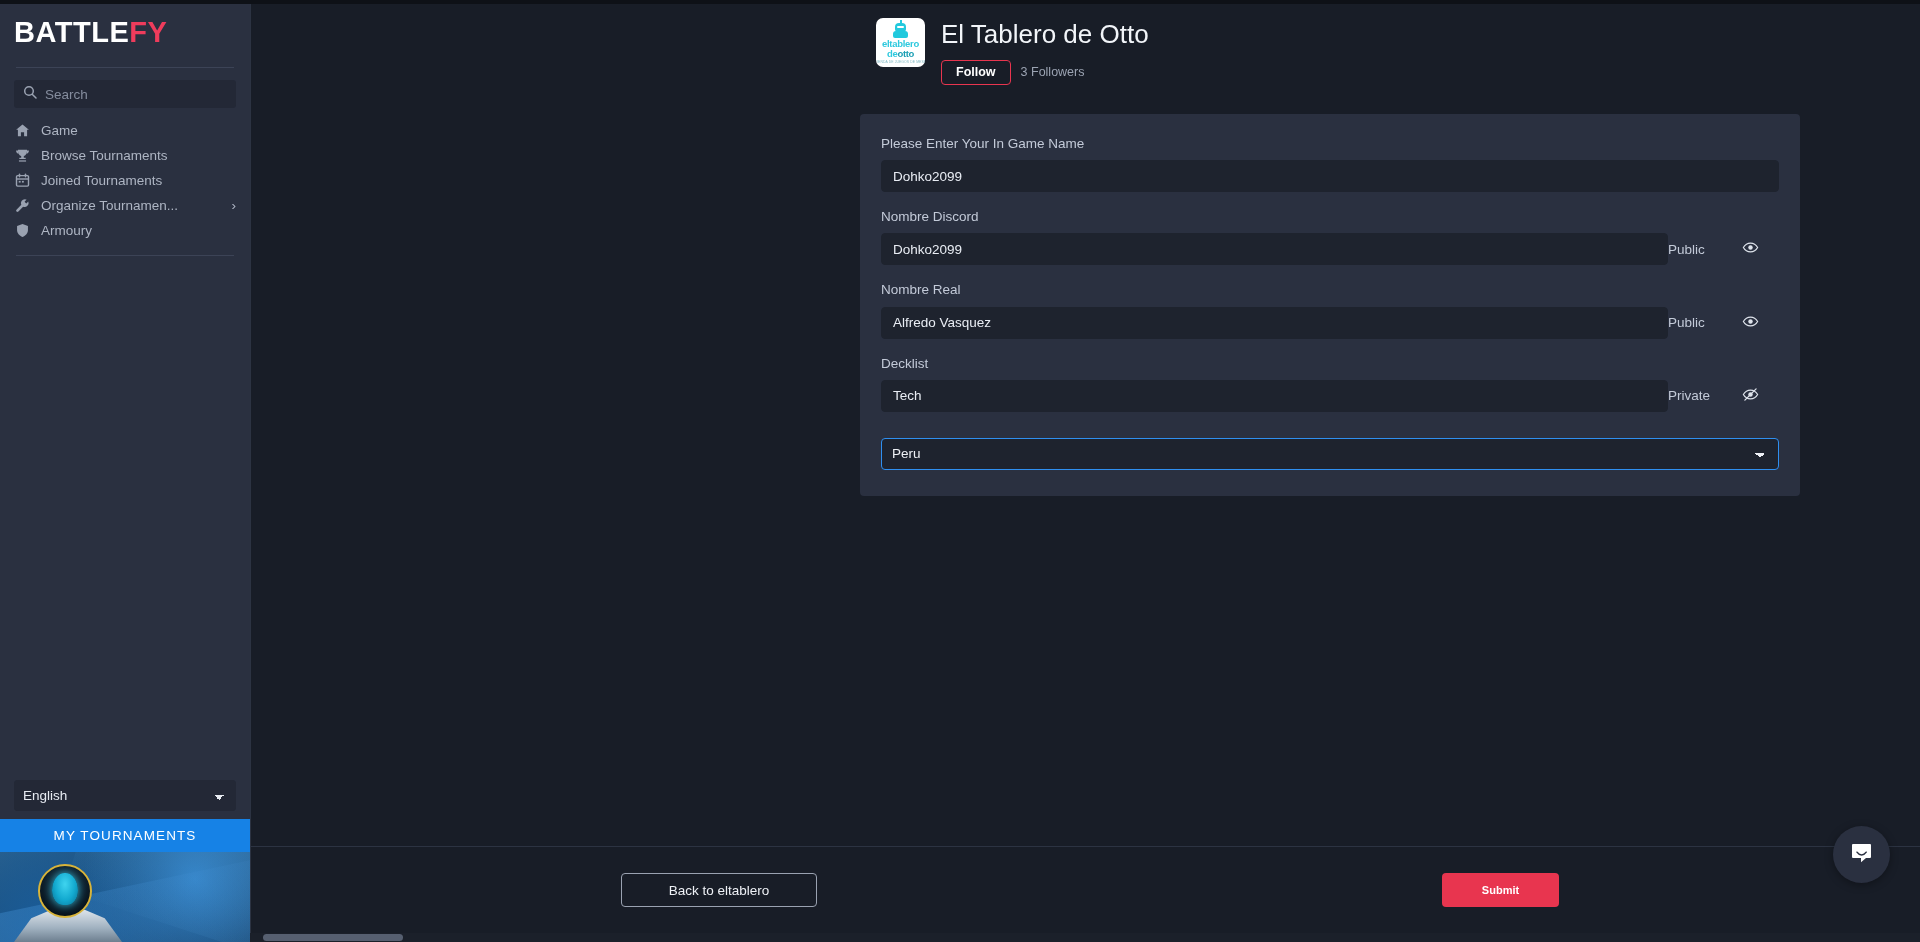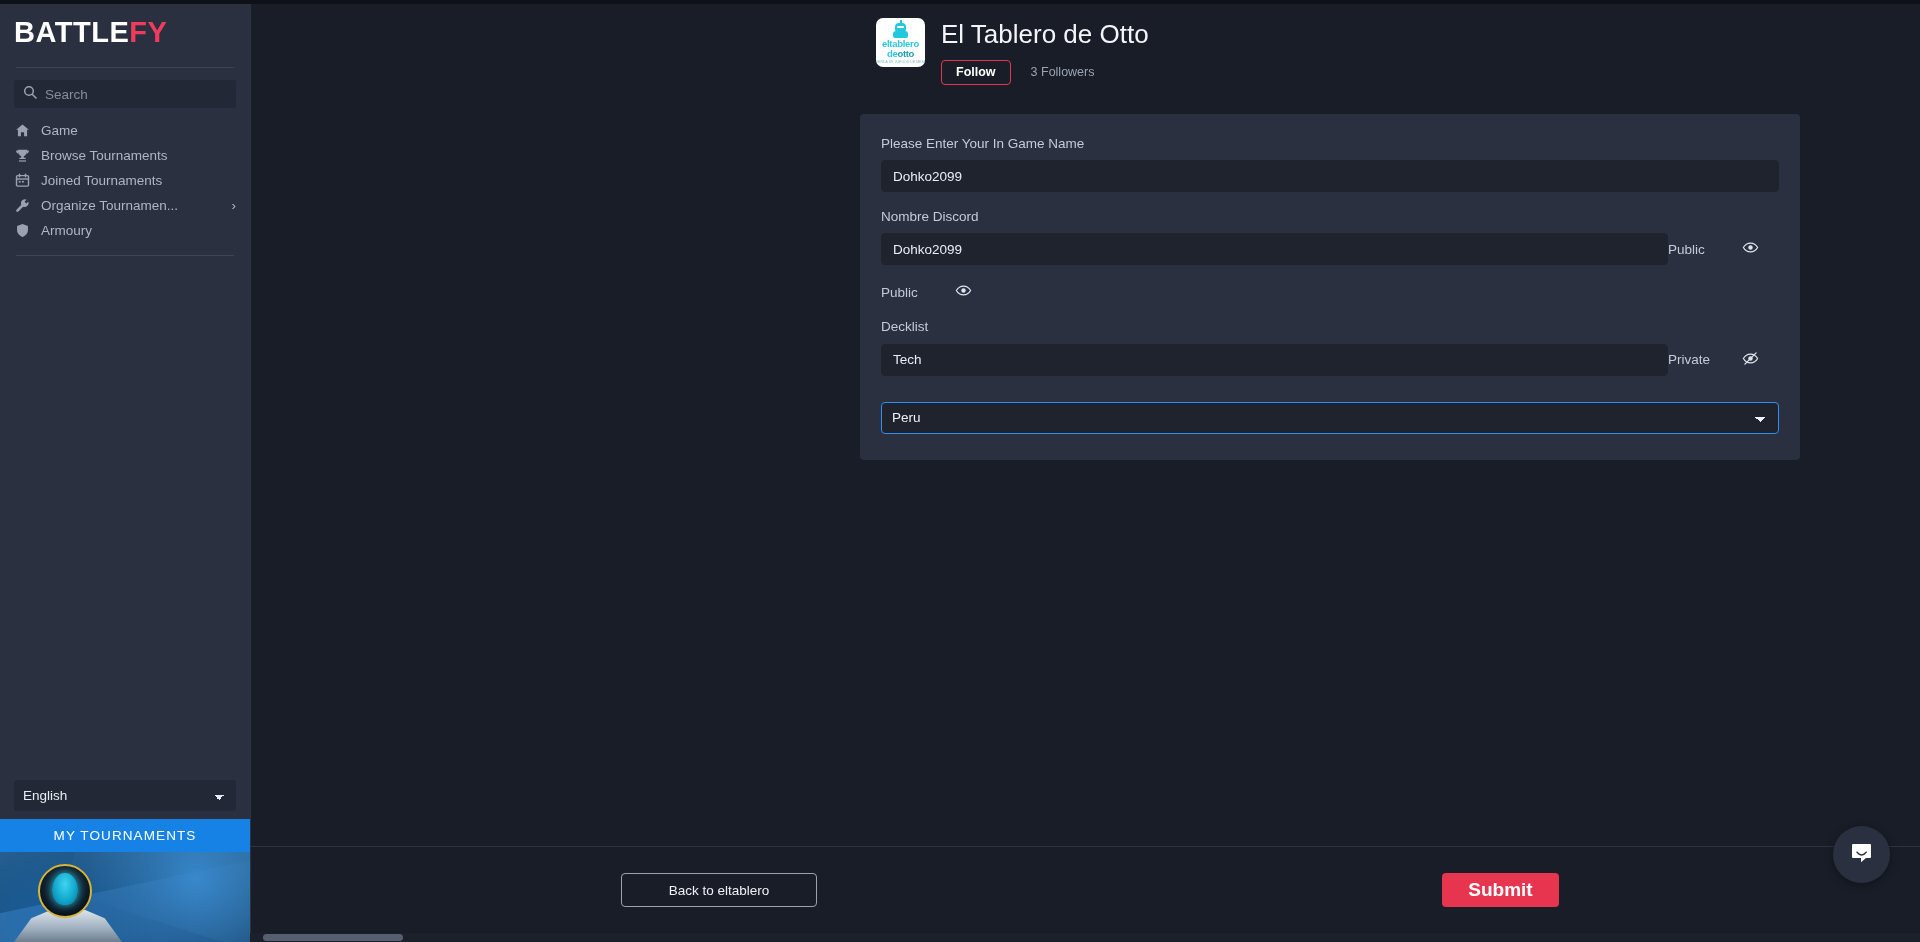--- a/index.html
+++ b/index.html
@@ -316,21 +316,21 @@
     color: #f2f5f9;
     font-size: 26px;
     font-weight: 400;
     line-height: 1.1;
     white-space: nowrap;
   }
   .tourney-sub {
     margin-top: 11px;
     display: flex;
     align-items: center;
-    gap: 20px;
+    gap: 10px;
   }
   .follow-btn {
     border: 1px solid #e8354f;
     background: transparent;
     color: #ffffff;
     font-family: "Liberation Sans", sans-serif;
     font-size: 12.5px;
     font-weight: 700;
     border-radius: 4px;
     padding: 4px 14px;
@@ -452,21 +452,21 @@
     position: absolute;
     left: 1191px;
     top: 26px;
     width: 117px;
     height: 34px;
     background: #e8354f;
     border: none;
     border-radius: 4px;
     color: #ffffff;
     font-family: "Liberation Sans", sans-serif;
-    font-size: 19px;
+    font-size: 11px;
     font-weight: 700;
     cursor: pointer;
   }
 
   
   .chat-bubble {
     position: absolute;
     right: 30px;
     bottom: 59px;
     width: 57px;
@@ -648,21 +648,23 @@
                 <svg width="17" height="17" viewBox="0 0 20 20" fill="none">
                   <path d="M1.6 10S4.6 4.8 10 4.8 18.4 10 18.4 10 15.4 15.2 10 15.2 1.6 10 1.6 10z" stroke="#dfe4ec" stroke-width="1.4"></path>
                   <circle cx="10" cy="10" r="2.6" fill="#dfe4ec"></circle>
                 </svg>
               </span>
             </button>
           </div>
         </div>
 
         <div class="field">
+          <div class="field-label">Nombre Real</div>
           <div class="field-row">
+            <input class="txt-input short" type="text" value="Alfredo Vasquez" style="">
             <span class="vis-label">Public</span>
             <button class="vis-toggle">
               <span>
                 <svg width="17" height="17" viewBox="0 0 20 20" fill="none">
                   <path d="M1.6 10S4.6 4.8 10 4.8 18.4 10 18.4 10 15.4 15.2 10 15.2 1.6 10 1.6 10z" stroke="#dfe4ec" stroke-width="1.4"></path>
                   <circle cx="10" cy="10" r="2.6" fill="#dfe4ec"></circle>
                 </svg>
               </span>
             </button>
           </div>

